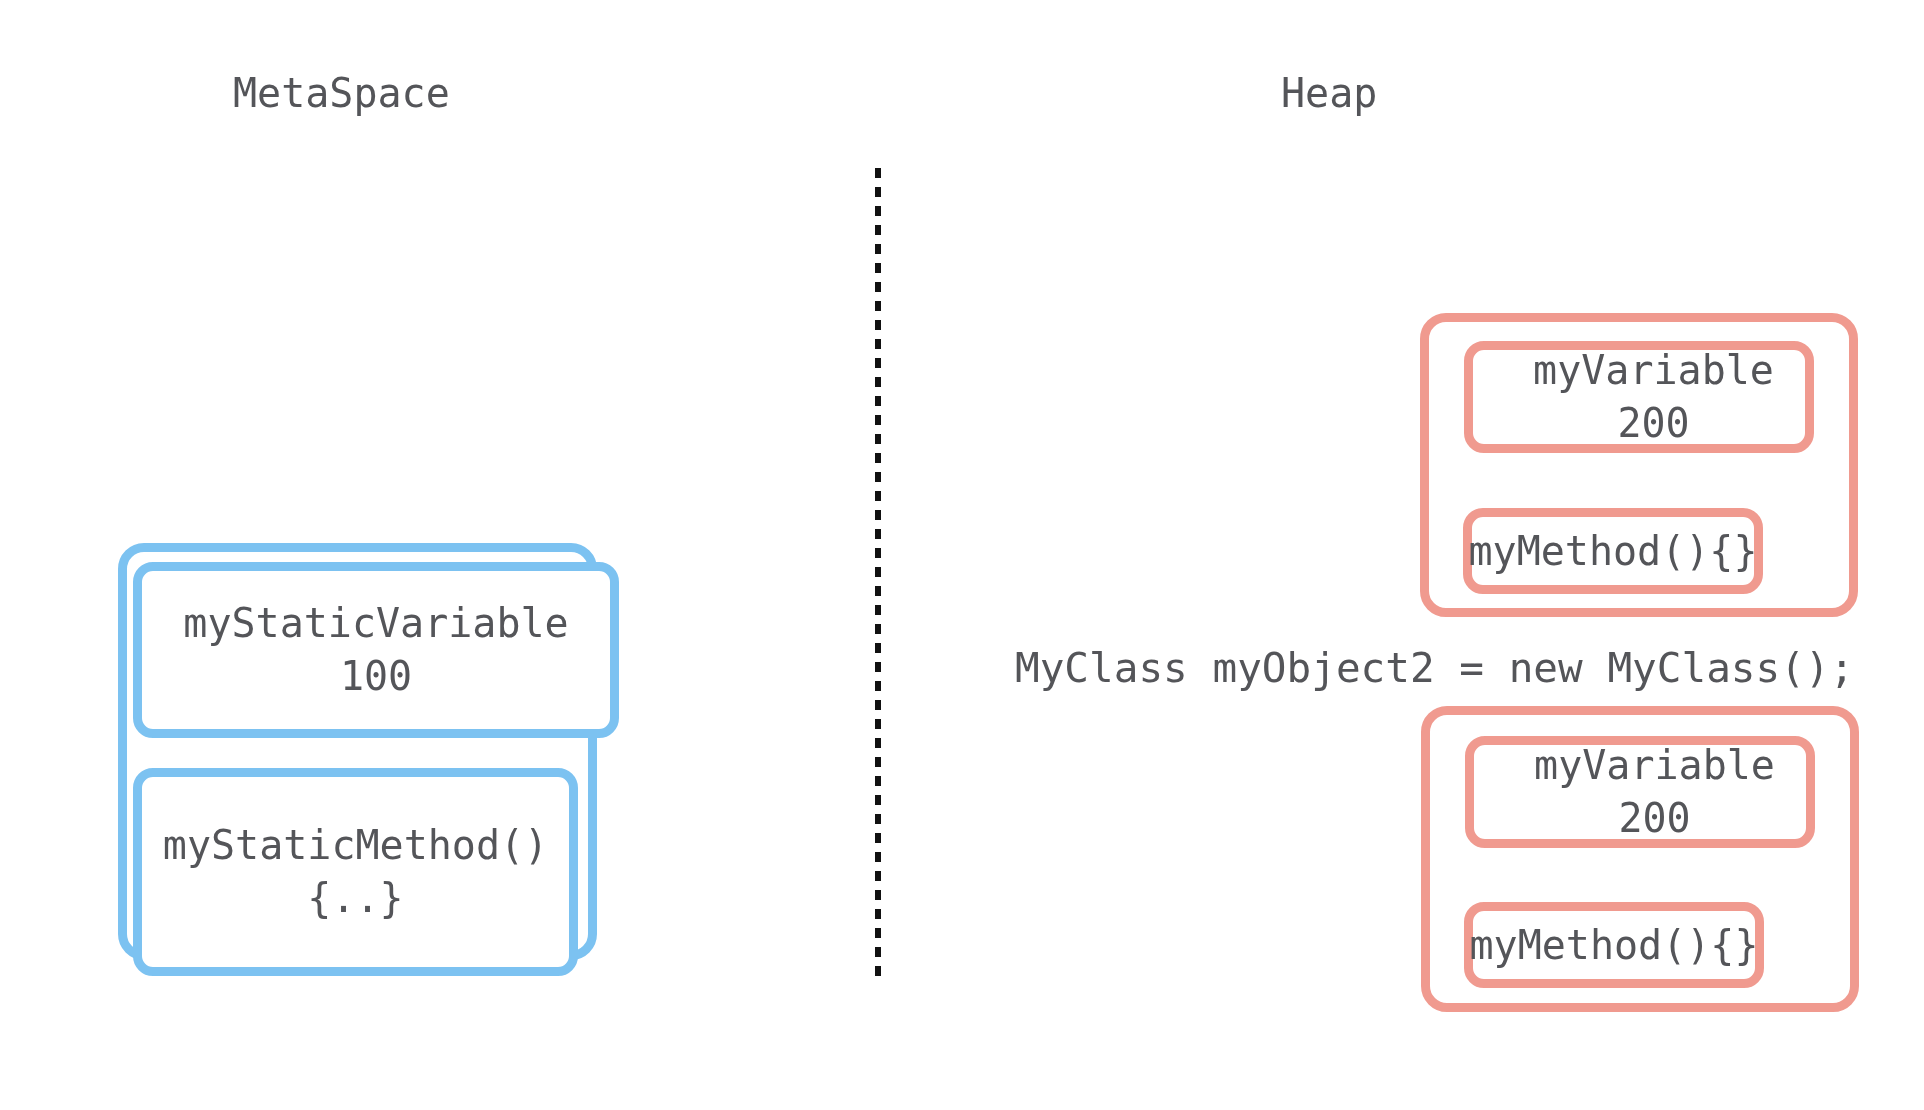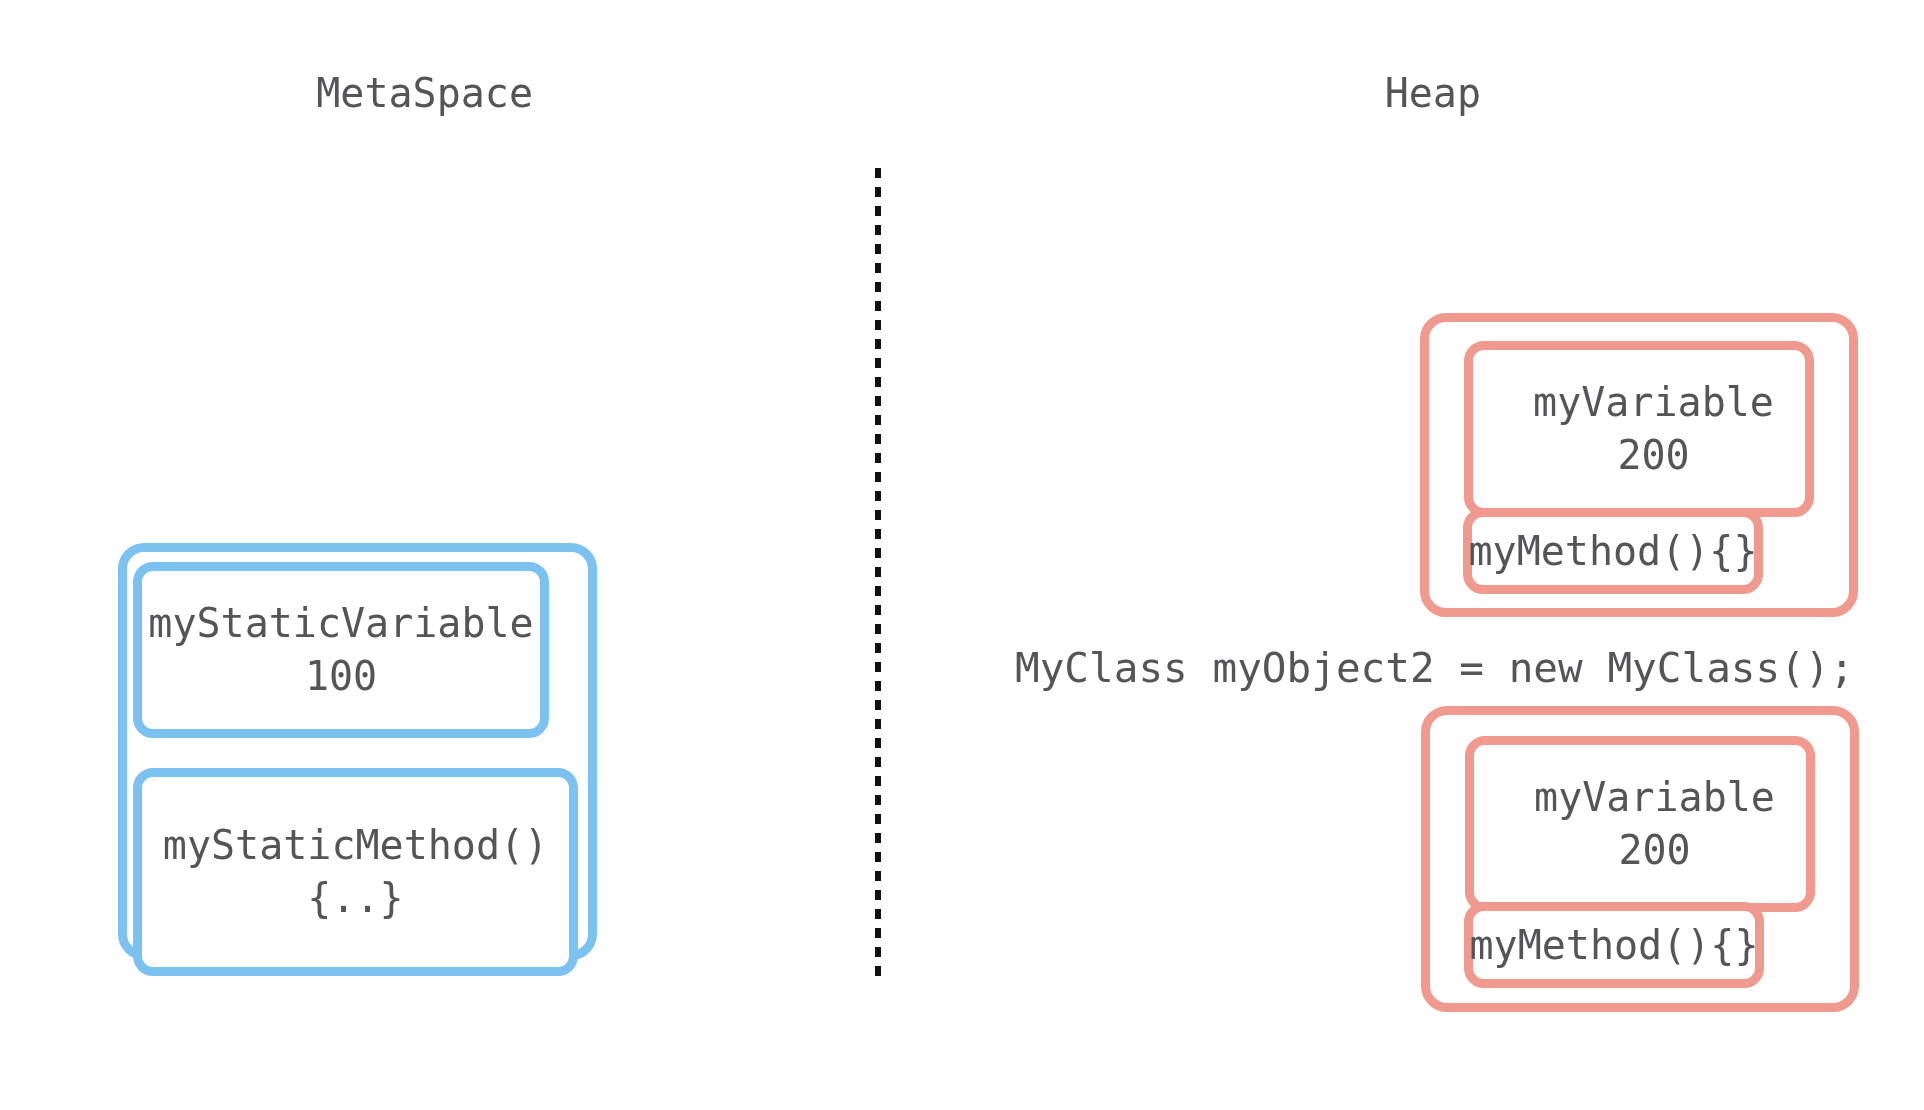--- a/index.html
+++ b/index.html
@@ -17,21 +17,21 @@
     color: #545559;
   }
   .txt {
     position: absolute;
     font-size: 40px;
     line-height: 46px;
     white-space: pre;
     color: #545559;
   }
   .centered {
-    text-align: right;
+    text-align: left;
   }
   .code-line {
     position: absolute;
     font-size: 41px;
     line-height: 46px;
     white-space: pre;
     color: #545559;
   }
   .divider {
     position: absolute;
@@ -61,29 +61,29 @@
     justify-content: center;
     font-size: 40px;
     line-height: 53px;
     text-align: center;
     white-space: pre;
   }
   
   .metaspace-title { left: 233px; top: 70px;  width: 300px; }
   .myclass-label   { left: 212px; top: 483px; width: 300px; }
   .class-box       { left: 118px; top: 543px; width: 479px; height: 417px; }
-  .static-var-box  { left: 6px;   top: 10px;  width: 416px; height: 176px; }
+  .static-var-box  { left: 6px;   top: 10px;  width: 486px; height: 176px; }
   .static-method-box { left: 6px; top: 216px; width: 445px; height: 208px; }
   
   .heap-title  { left: 1281px; top: 70px; width: 200px; }
   .code-line-1 { left: 975px;  top: 255px; }
   .code-line-2 { left: 975px;  top: 645px; margin-left: 40px; }
   .object1-box { left: 1420px; top: 313px; width: 438px; height: 304px; }
   .object2-box { left: 1421px; top: 706px; width: 438px; height: 306px; }
-  .obj-var-box    { left: 35px; top: 19px;  width: 350px; height: 176px; padding-left: 29px; }
+  .obj-var-box    { left: 35px; top: 19px;  width: 350px; height: 112px; padding-left: 29px; }
   .obj-method-box { left: 34px; top: 186px; width: 300px; height: 86px;  }
   .object2-box .obj-var-box    { top: 21px;  }
   .object2-box .obj-method-box { top: 187px; }
 </style>
 </head>
 <body>
 
 <div class="canvas">
 
   <div class="txt centered metaspace-title">MetaSpace</div>

